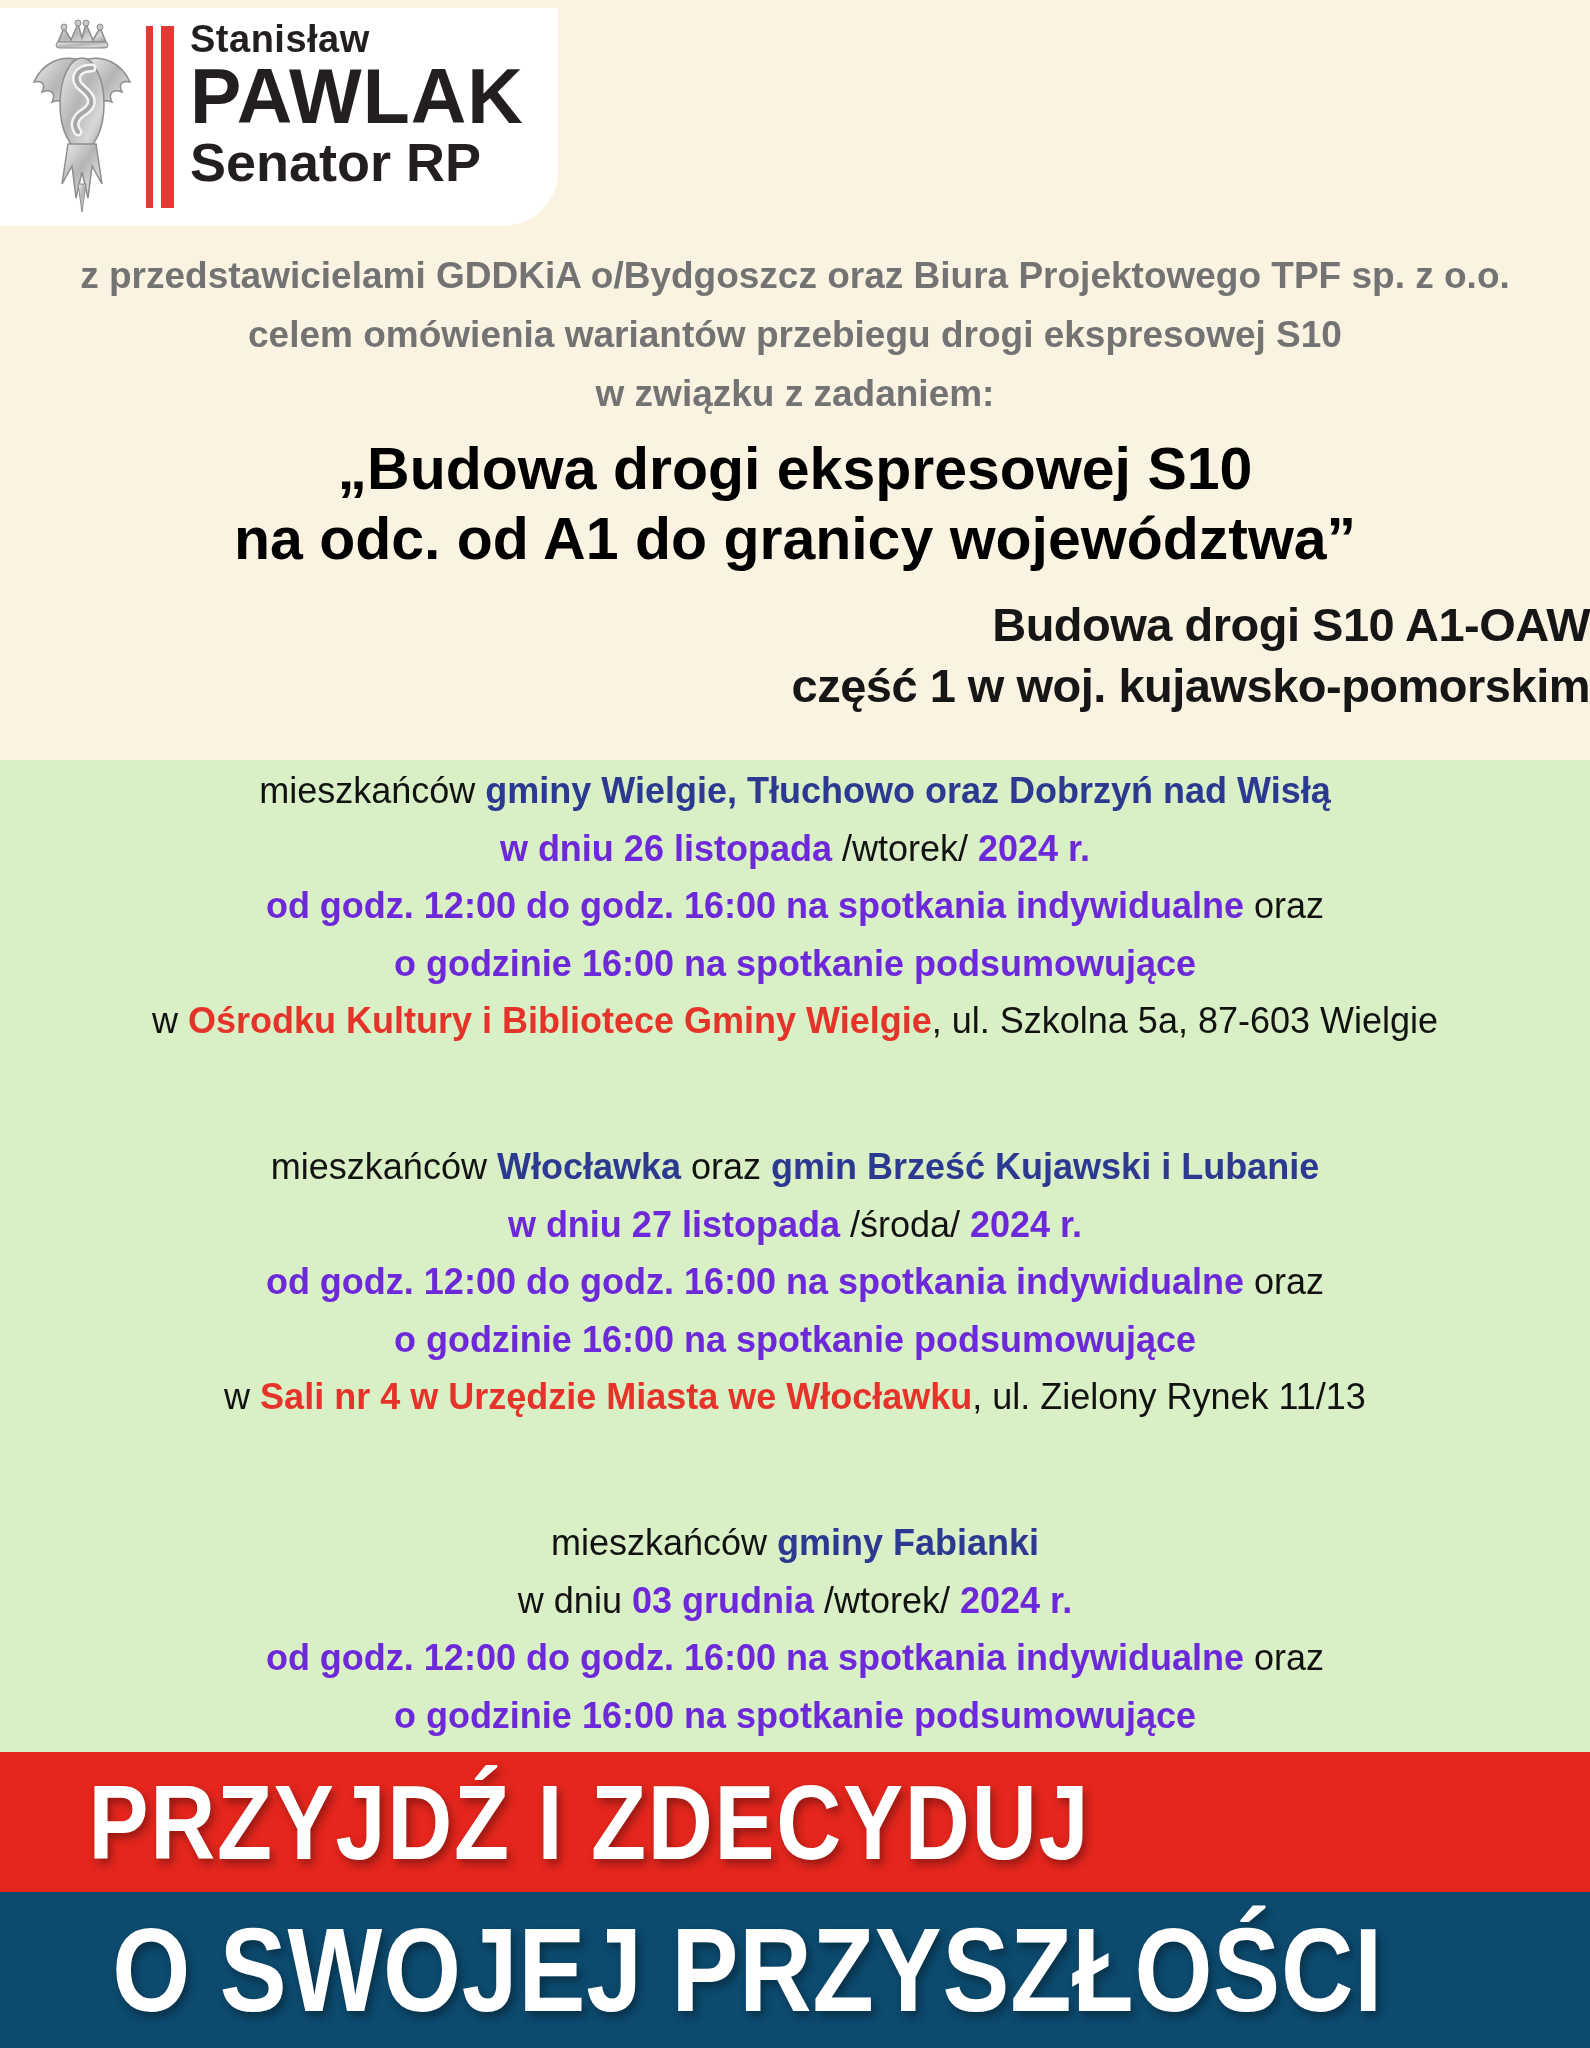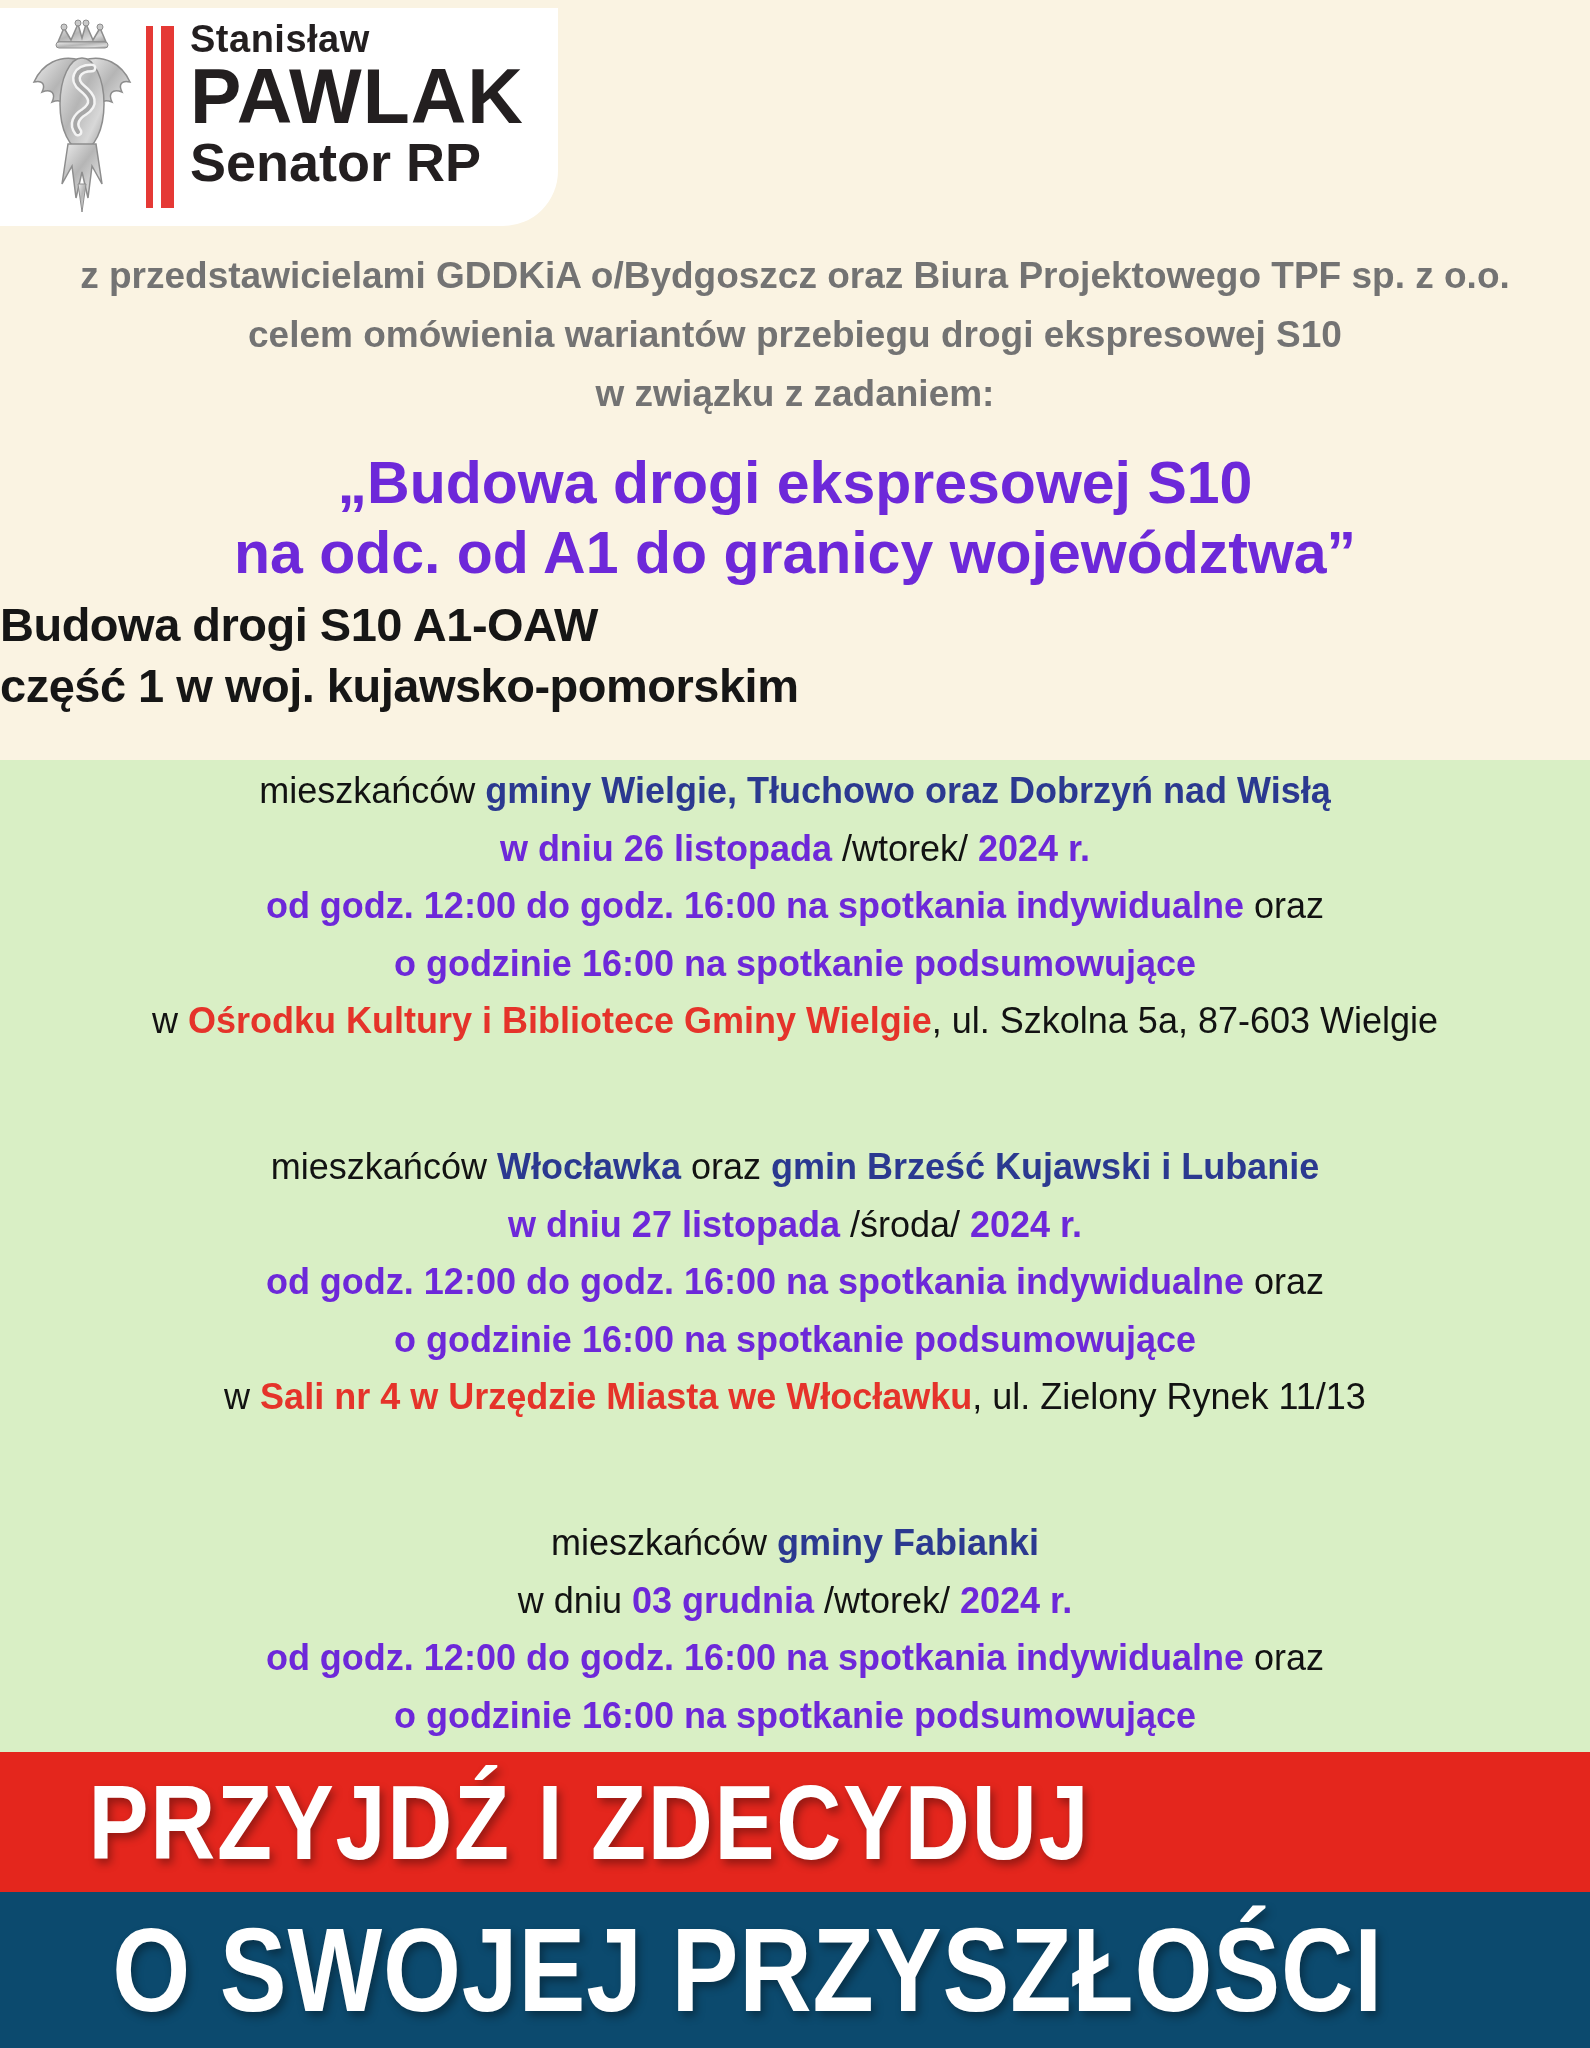--- a/index.html
+++ b/index.html
@@ -26,23 +26,23 @@
   .logo-last{font-size:77px;font-weight:800;line-height:0.98;letter-spacing:1px;}
   .logo-title{font-size:54px;font-weight:700;line-height:1.05;}
   
   .header{position:absolute;left:558px;top:18px;width:1032px;text-align:center;color:#161616;}
   .invite{font-size:57px;font-weight:800;letter-spacing:1px;margin-bottom:14px;}
   .header-sub{font-size:41px;font-weight:700;line-height:1.32;}
   
   .intro{position:absolute;left:0;top:246px;width:100%;text-align:center;
          font-size:37px;font-weight:700;color:#737373;line-height:1.6;}
   
-  .project-quote{position:absolute;left:0;top:449px;width:100%;text-align:center;
-         font-size:59px;font-weight:700;color:#6d28d9;line-height:1.18;}
-  .project-sub{position:absolute;left:0;top:594px;width:100%;text-align:left;
+  .project-quote{position:absolute;left:0;top:435px;width:100%;text-align:center;
+         font-size:59px;font-weight:700;color:#000000;line-height:1.18;}
+  .project-sub{position:absolute;left:0;top:594px;width:100%;text-align:right;
          font-size:47px;font-weight:700;color:#161616;line-height:1.3;letter-spacing:-0.5px;}
   
   .meetings{
     position:absolute;left:0;top:760px;width:100%;height:992px;
     background:#d9efc5;box-sizing:border-box;padding-top:2px;
   }
   .meeting-block{text-align:center;font-size:36px;line-height:1.6;color:#121212;}
   .meeting-block + .meeting-block{margin-top:88px;}
   .seg-plain{color:#121212;font-weight:400;}
   .seg-bold{color:#6d28d9;font-weight:700;}

